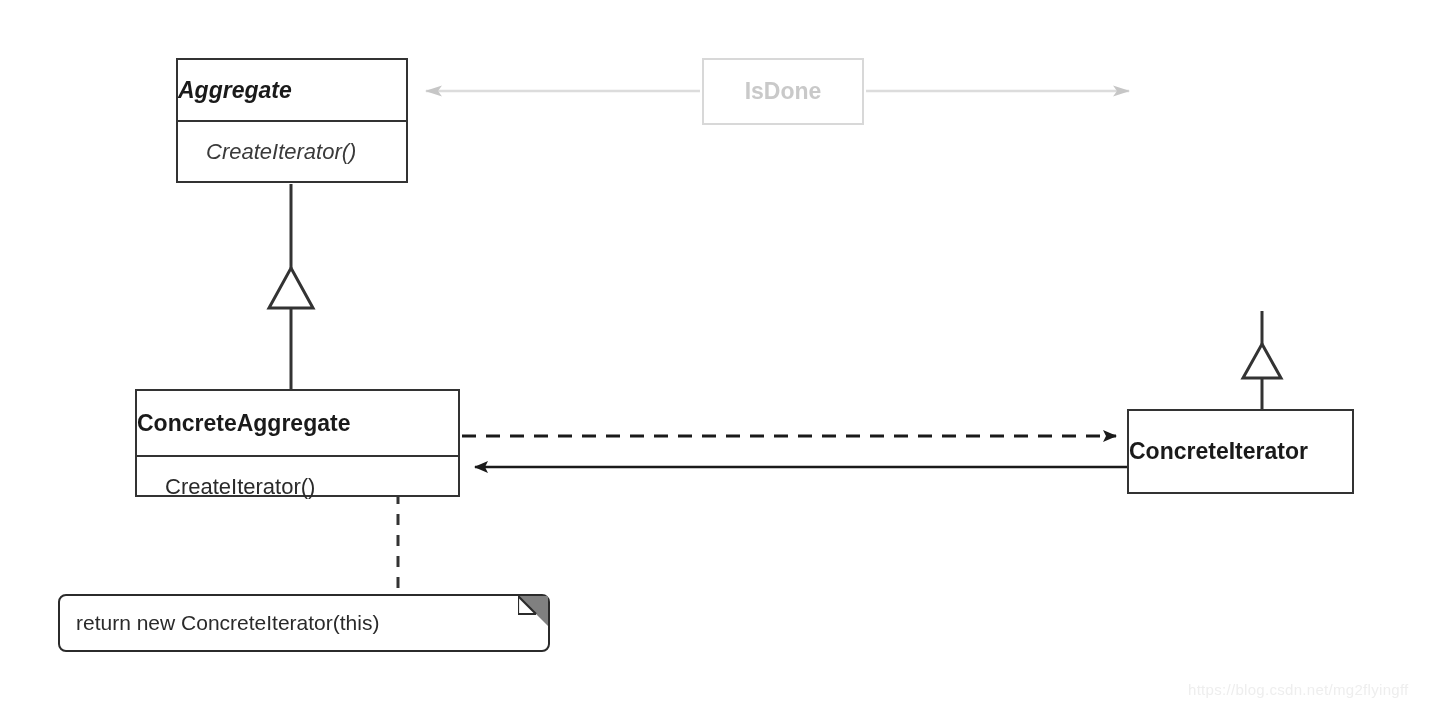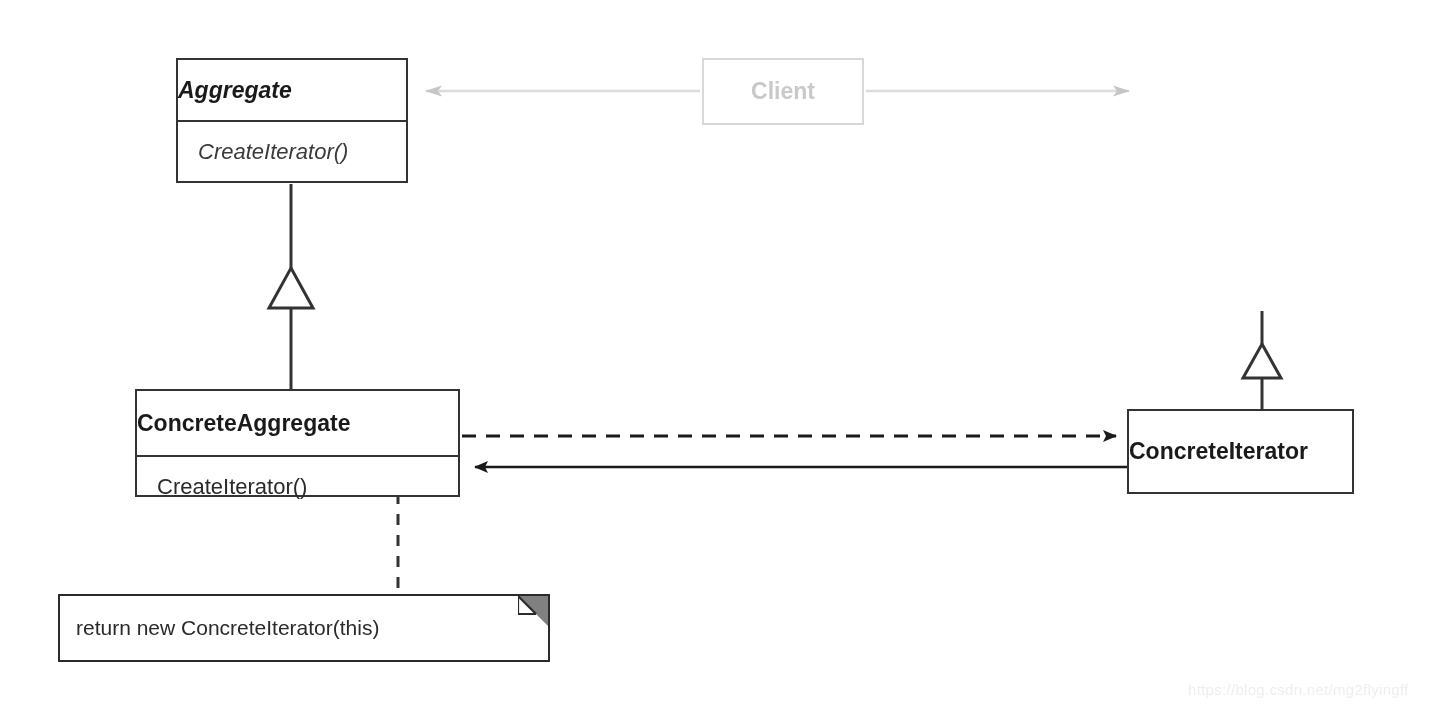--- a/index.html
+++ b/index.html
@@ -60,21 +60,21 @@
   .title-text.faded {
     color: #c9c9c9;
     font-weight: bold;
     font-style: normal;
     padding-left: 0;
     text-align: center;
   }
   .member-text {
     font-size: 22px;
     color: #2a2a2a;
-    padding-left: 20px;
+    padding-left: 28px;
     white-space: nowrap;
     line-height: 1.32;
   }
   .member-text.abstract {
     font-style: italic;
     color: #3a3a3a;
   }
 
   
   .note-box {
@@ -164,41 +164,41 @@
     <div class="compartment" style="height:60px;">
       <div class="title-text abstract">Aggregate</div>
     </div>
     <div class="compartment" style="height:61px;">
       <div class="member-text abstract">CreateIterator()</div>
     </div>
   </div>
 
   <div class="uml-box faded" style="left:702px; top:58px; width:162px; height:67px;">
     <div class="compartment" style="height:63px;">
-      <div class="title-text faded">Client</div>
+      <div class="title-text faded">IsDone</div>
     </div>
   </div>
 
 
   <div class="uml-box" style="left:135px; top:389px; width:325px; height:108px;">
     <div class="compartment" style="height:64px;">
       <div class="title-text">ConcreteAggregate</div>
     </div>
     <div class="compartment" style="height:62px;">
       <div class="member-text">CreateIterator()</div>
     </div>
   </div>
 
   <div class="uml-box" style="left:1127px; top:409px; width:227px; height:85px;">
     <div class="compartment" style="height:81px;">
       <div class="title-text">ConcreteIterator</div>
     </div>
   </div>
 
-  <div class="note-box" style="left:58px; top:594px; width:492px; height:68px;">
+  <div class="note-box" style="left:58px; top:594px; width:492px; height:58px;border-radius:8px;">
     <div class="note-text">return new ConcreteIterator(this)</div>
     <svg class="note-fold" viewBox="0 0 30 30">
       <polygon points="0,0 30,0 30,30" fill="#808080" stroke="none"></polygon>
       <polyline points="0,0 0,18 18,18" fill="none" stroke="#2b2b2b" stroke-width="2.2"></polyline>
       <line x1="0" y1="0" x2="18" y2="18" stroke="#2b2b2b" stroke-width="2.2"></line>
     </svg>
   </div>
 
   <div class="watermark" style="left:1188px; top:681px;">https://blog.csdn.net/mg2flyingff</div>
 

